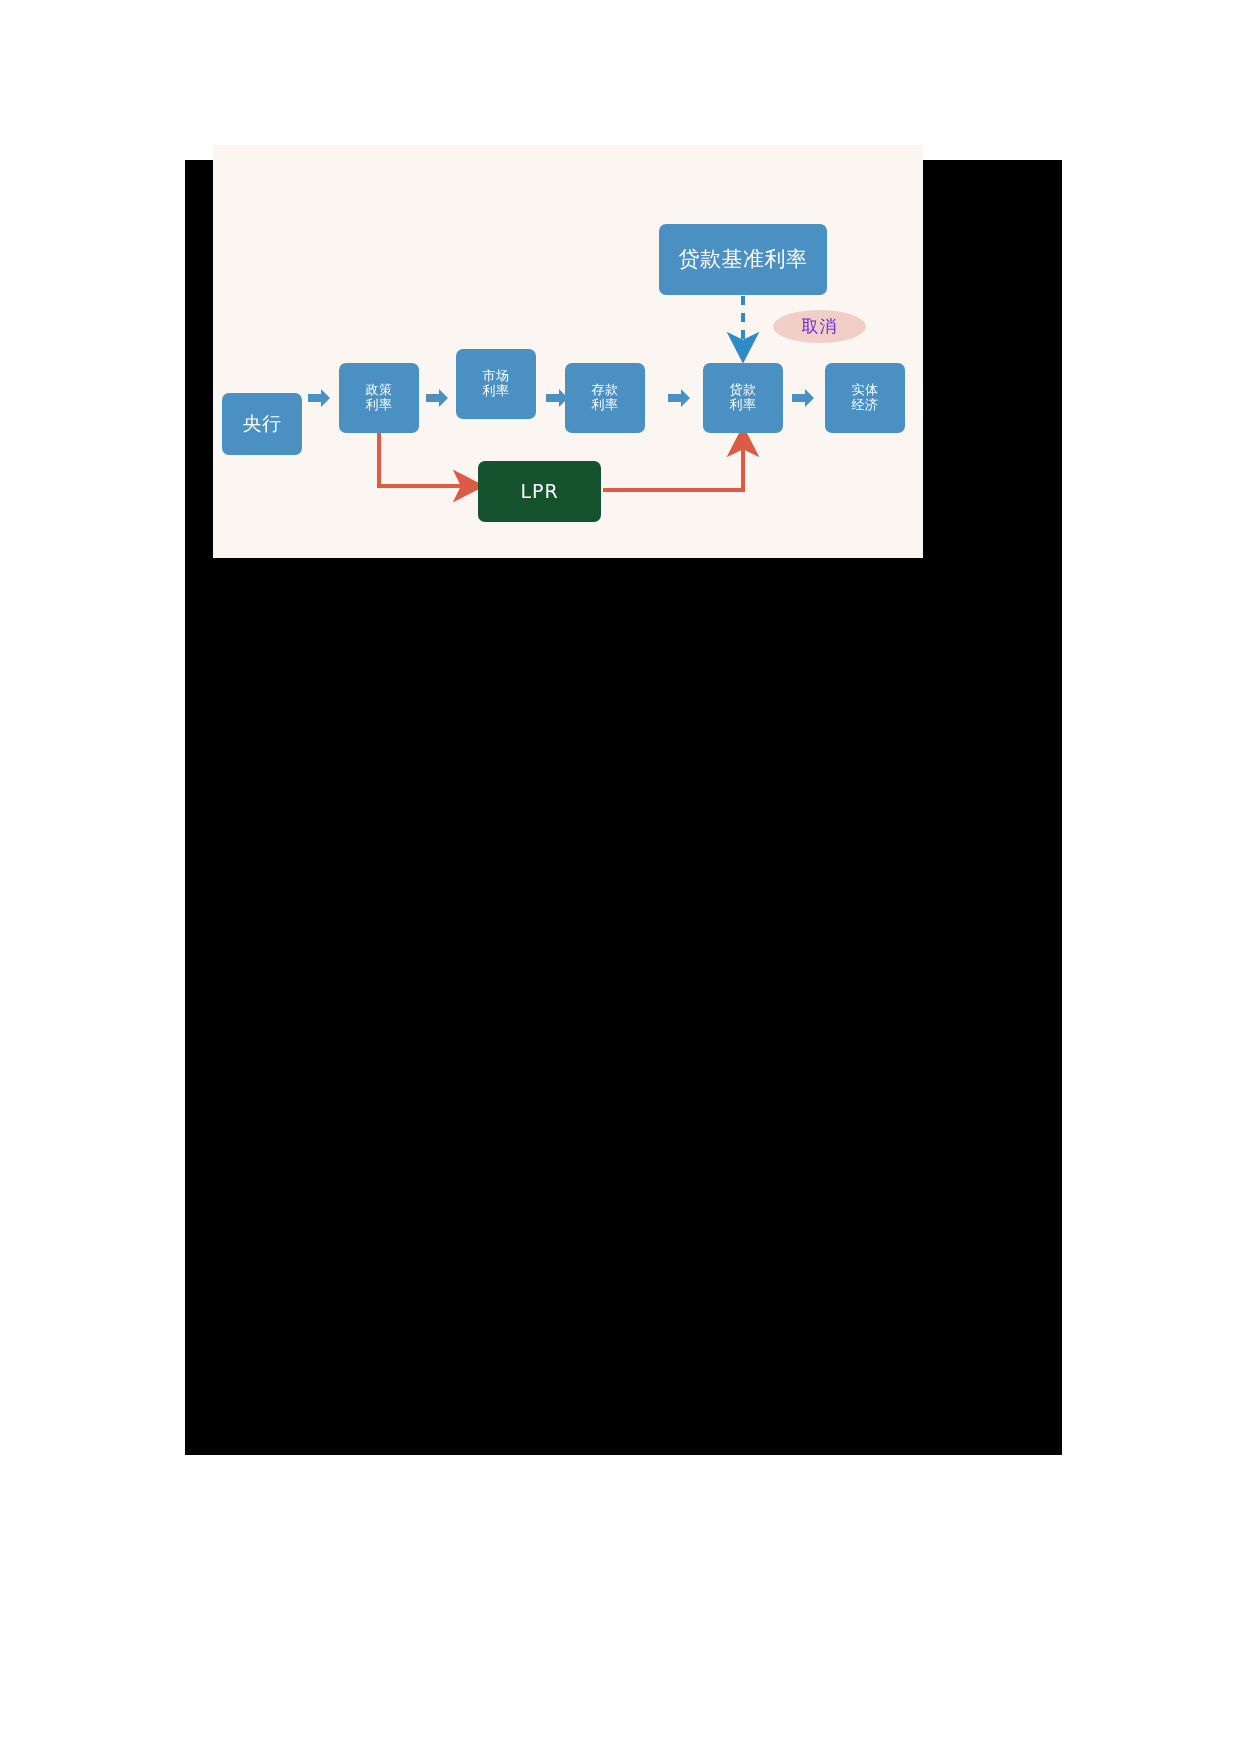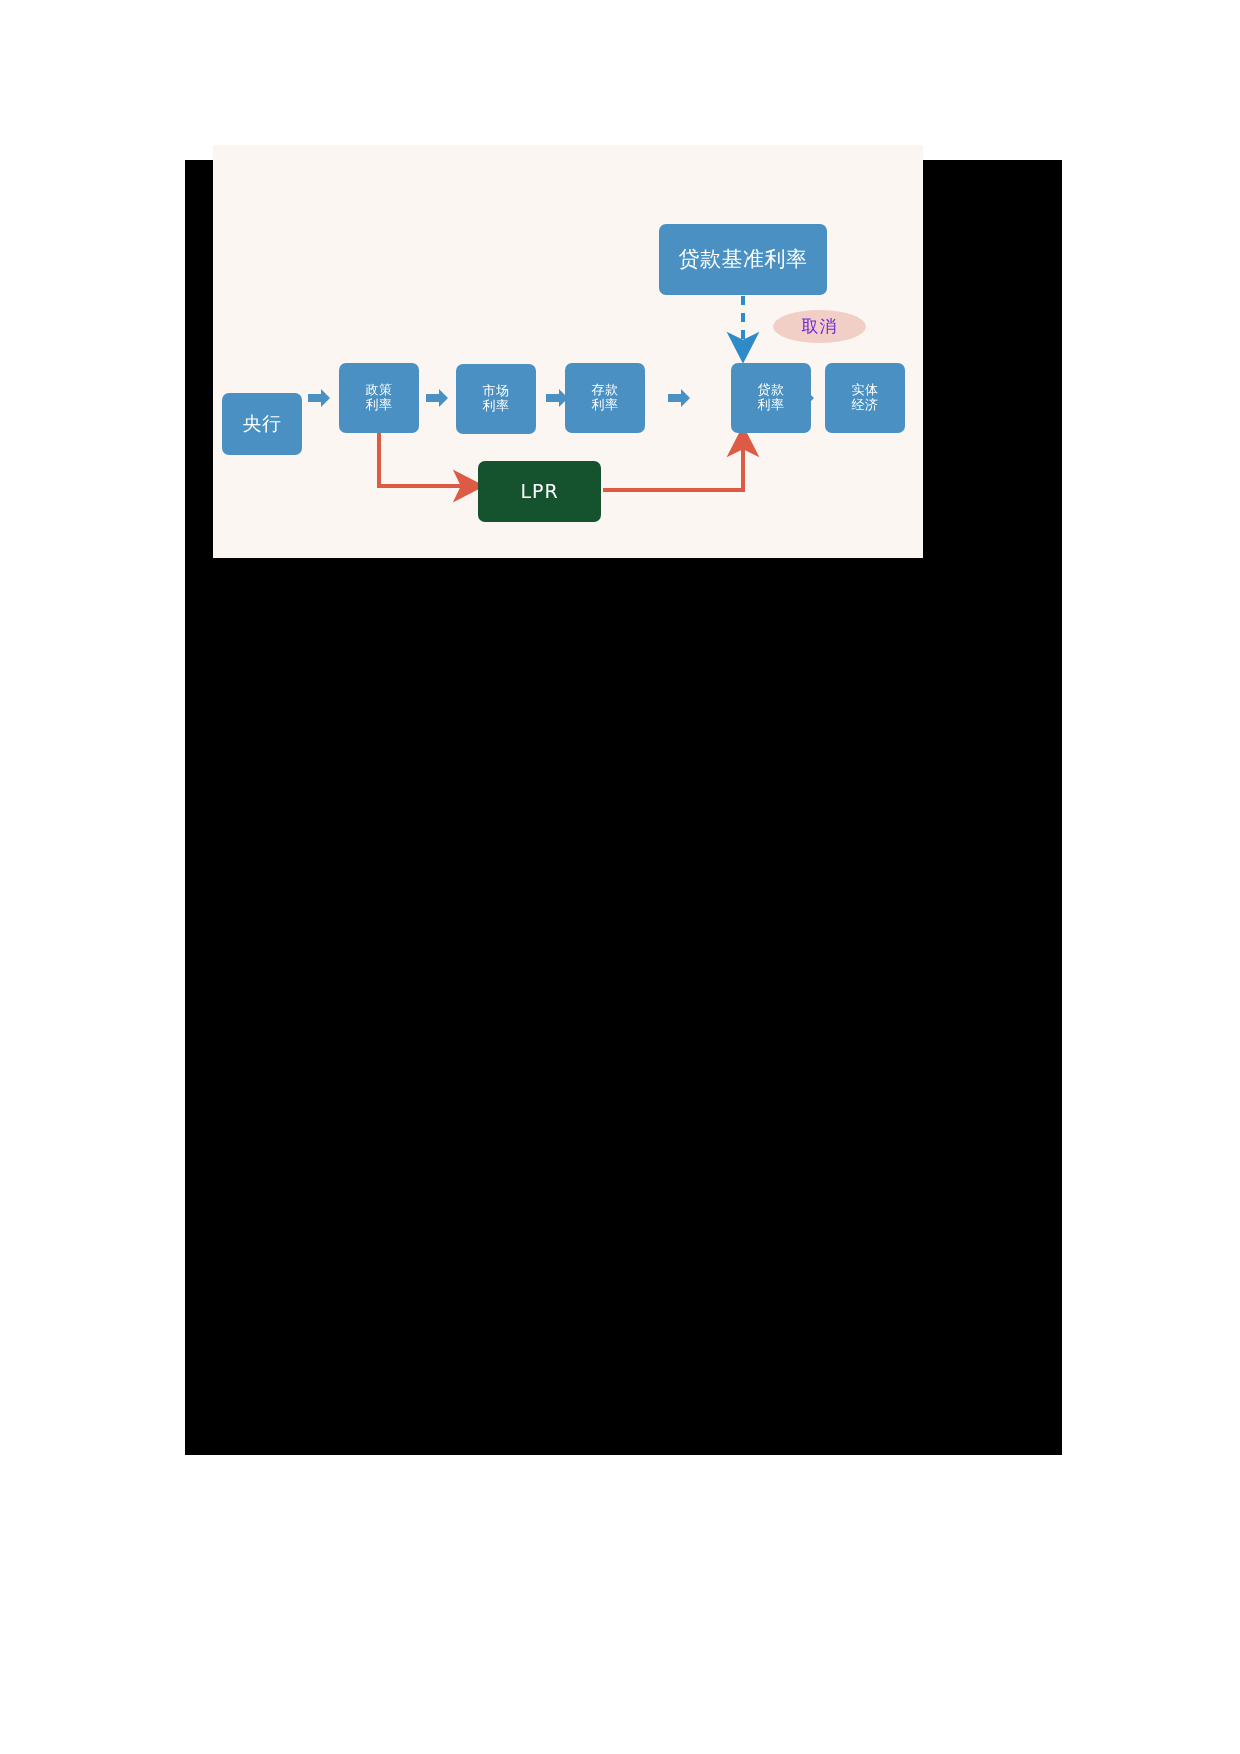--- a/index.html
+++ b/index.html
@@ -167,31 +167,31 @@
 
     <div class="node blue flow-node single" id="node-0" style="left:9px; top:220px; width:80px; height:62px;margin-top:28px;">
       <span class="ln">央行</span>
     </div>
 
     <div class="node blue flow-node" id="node-1" style="left:126px; top:218px; width:80px; height:70px;">
       <span class="ln">政策</span>
       <span class="ln">利率</span>
     </div>
 
-    <div class="node blue flow-node" id="node-2" style="left:243px; top:219px; width:80px; height:70px;">
+    <div class="node blue flow-node" id="node-2" style="left:243px; top:204px; width:80px; height:70px;">
       <span class="ln">市场</span>
       <span class="ln">利率</span>
     </div>
 
     <div class="node blue flow-node" id="node-3" style="left:352px; top:218px; width:80px; height:70px;">
       <span class="ln">存款</span>
       <span class="ln">利率</span>
     </div>
 
-    <div class="node blue flow-node" id="node-4" style="left:490px; top:218px; width:80px; height:70px;margin-left:28px;">
+    <div class="node blue flow-node" id="node-4" style="left:490px; top:218px; width:80px; height:70px;">
       <span class="ln">贷款</span>
       <span class="ln">利率</span>
     </div>
 
     <div class="node blue flow-node" id="node-5" style="left:612px; top:218px; width:80px; height:70px;">
       <span class="ln">实体</span>
       <span class="ln">经济</span>
     </div>
 
     <div class="node red" id="node-lpr" style="left:265px; top:316px; width:123px; height:61px;">

